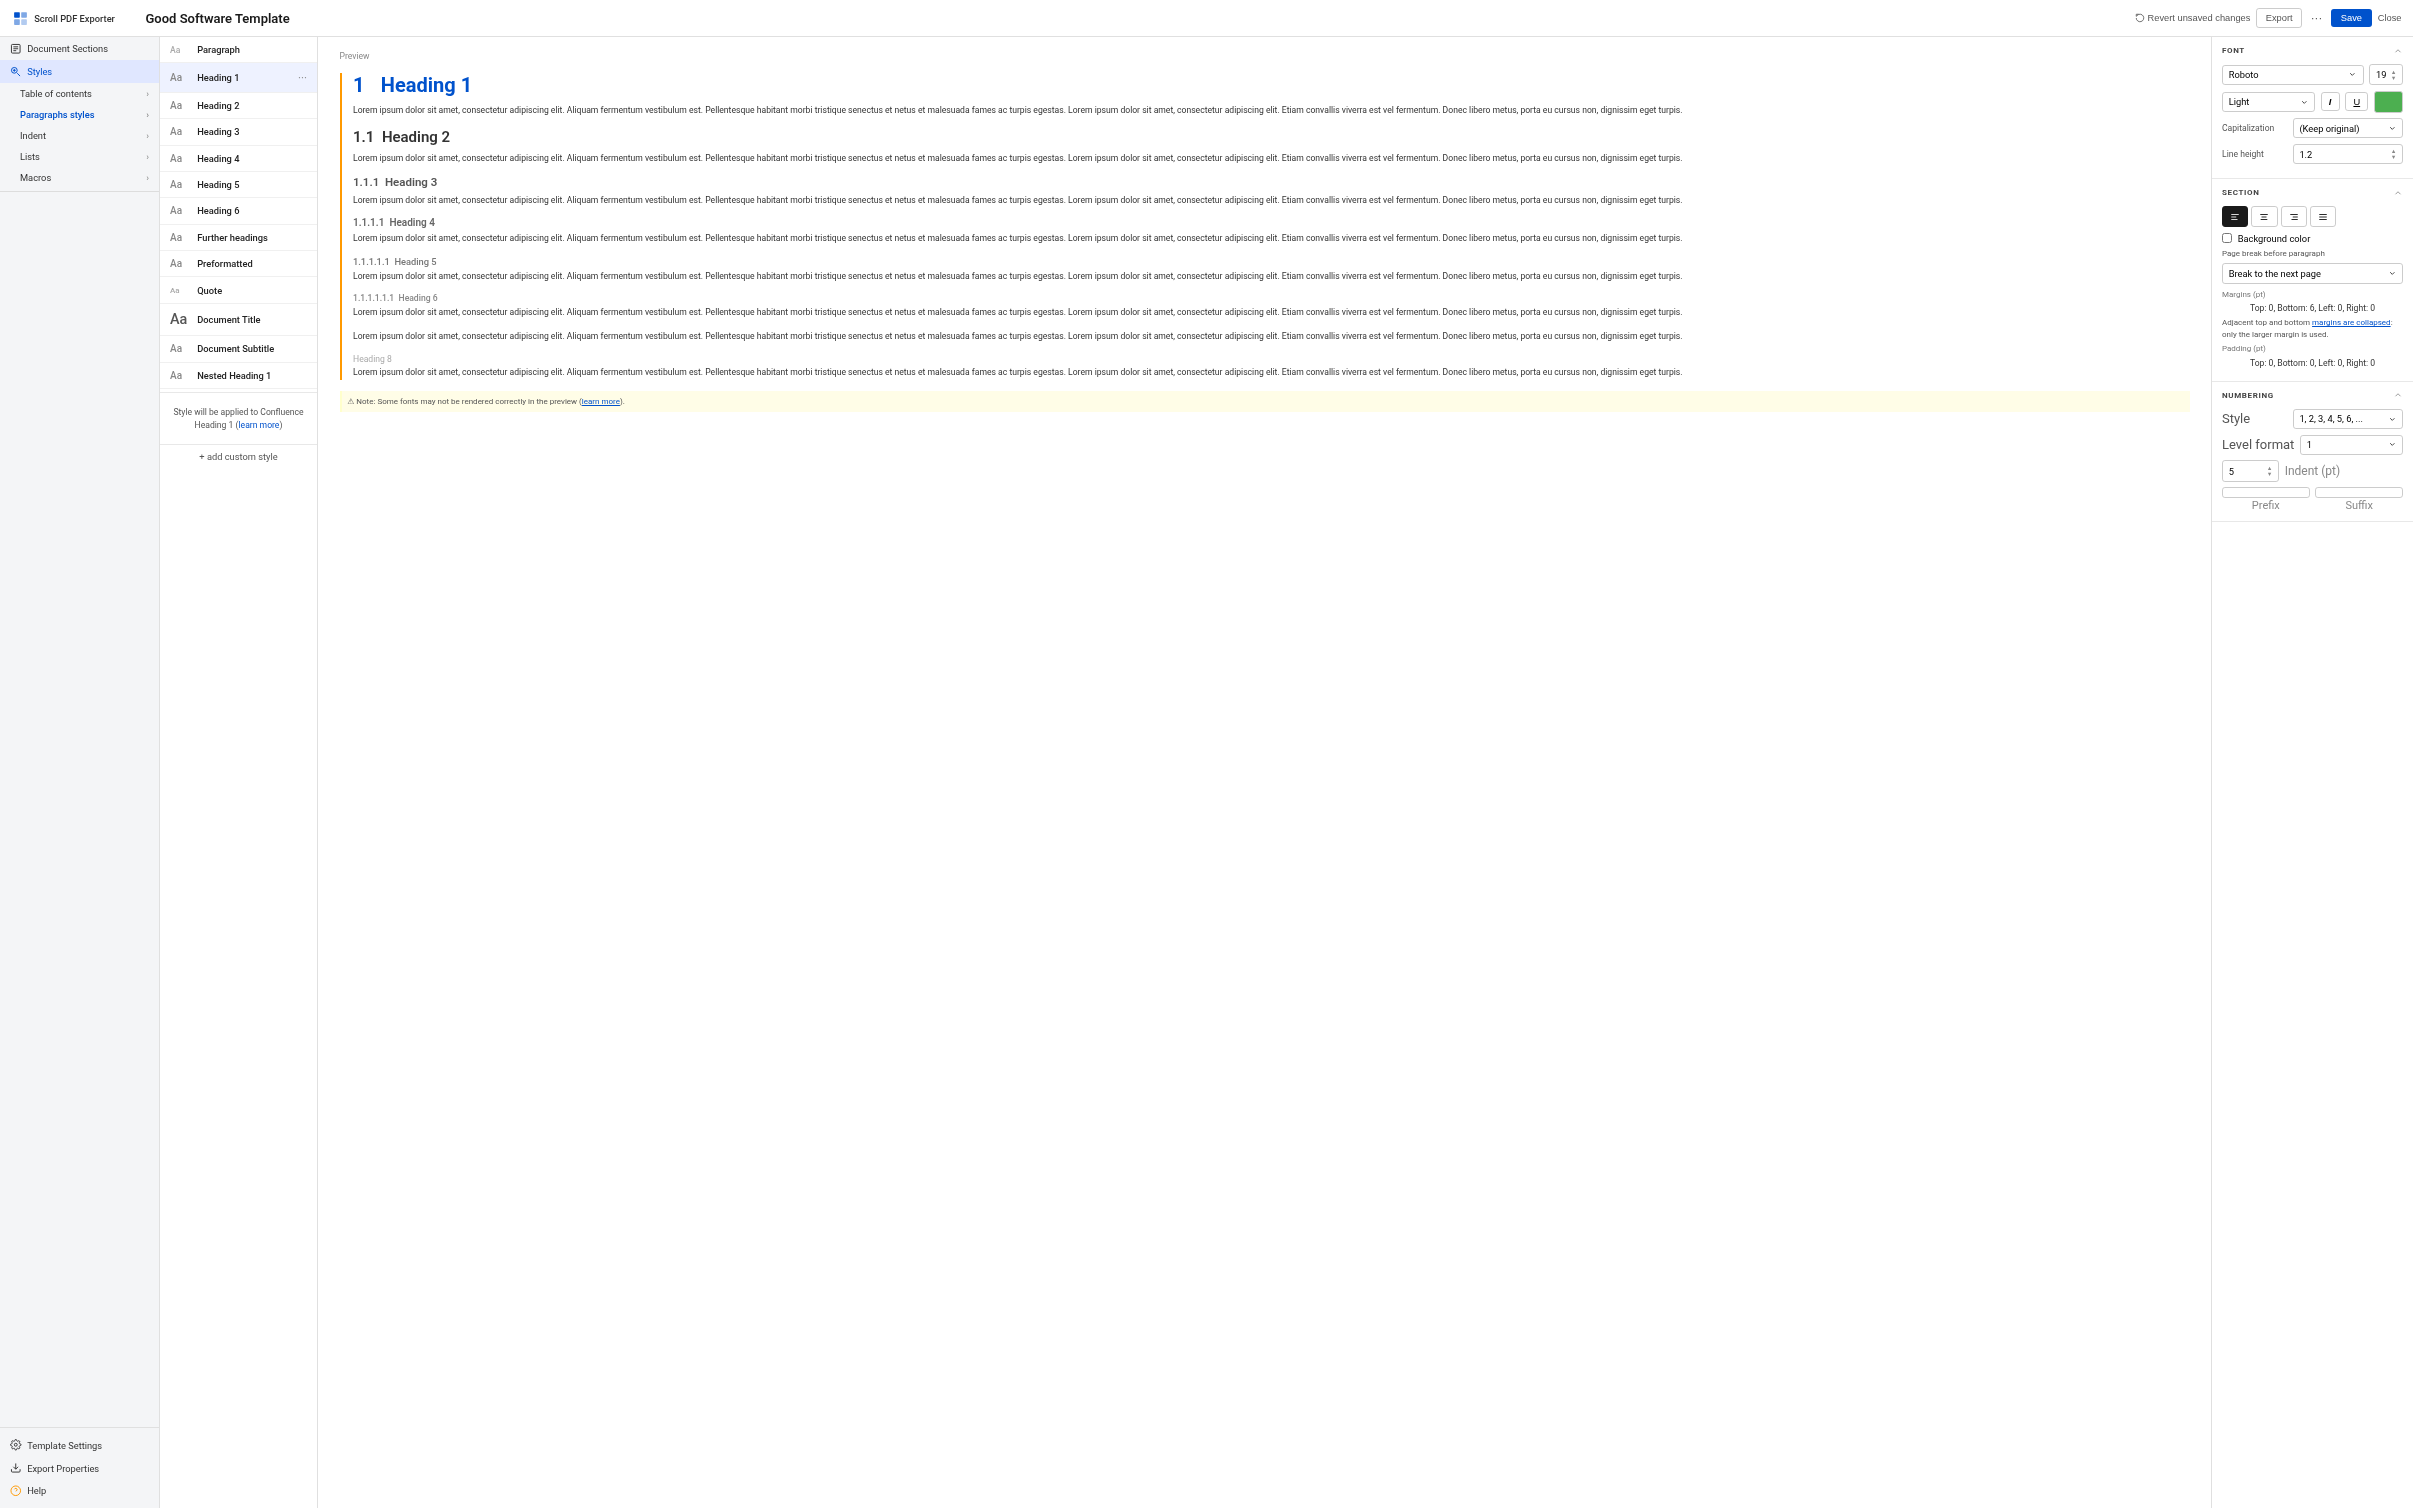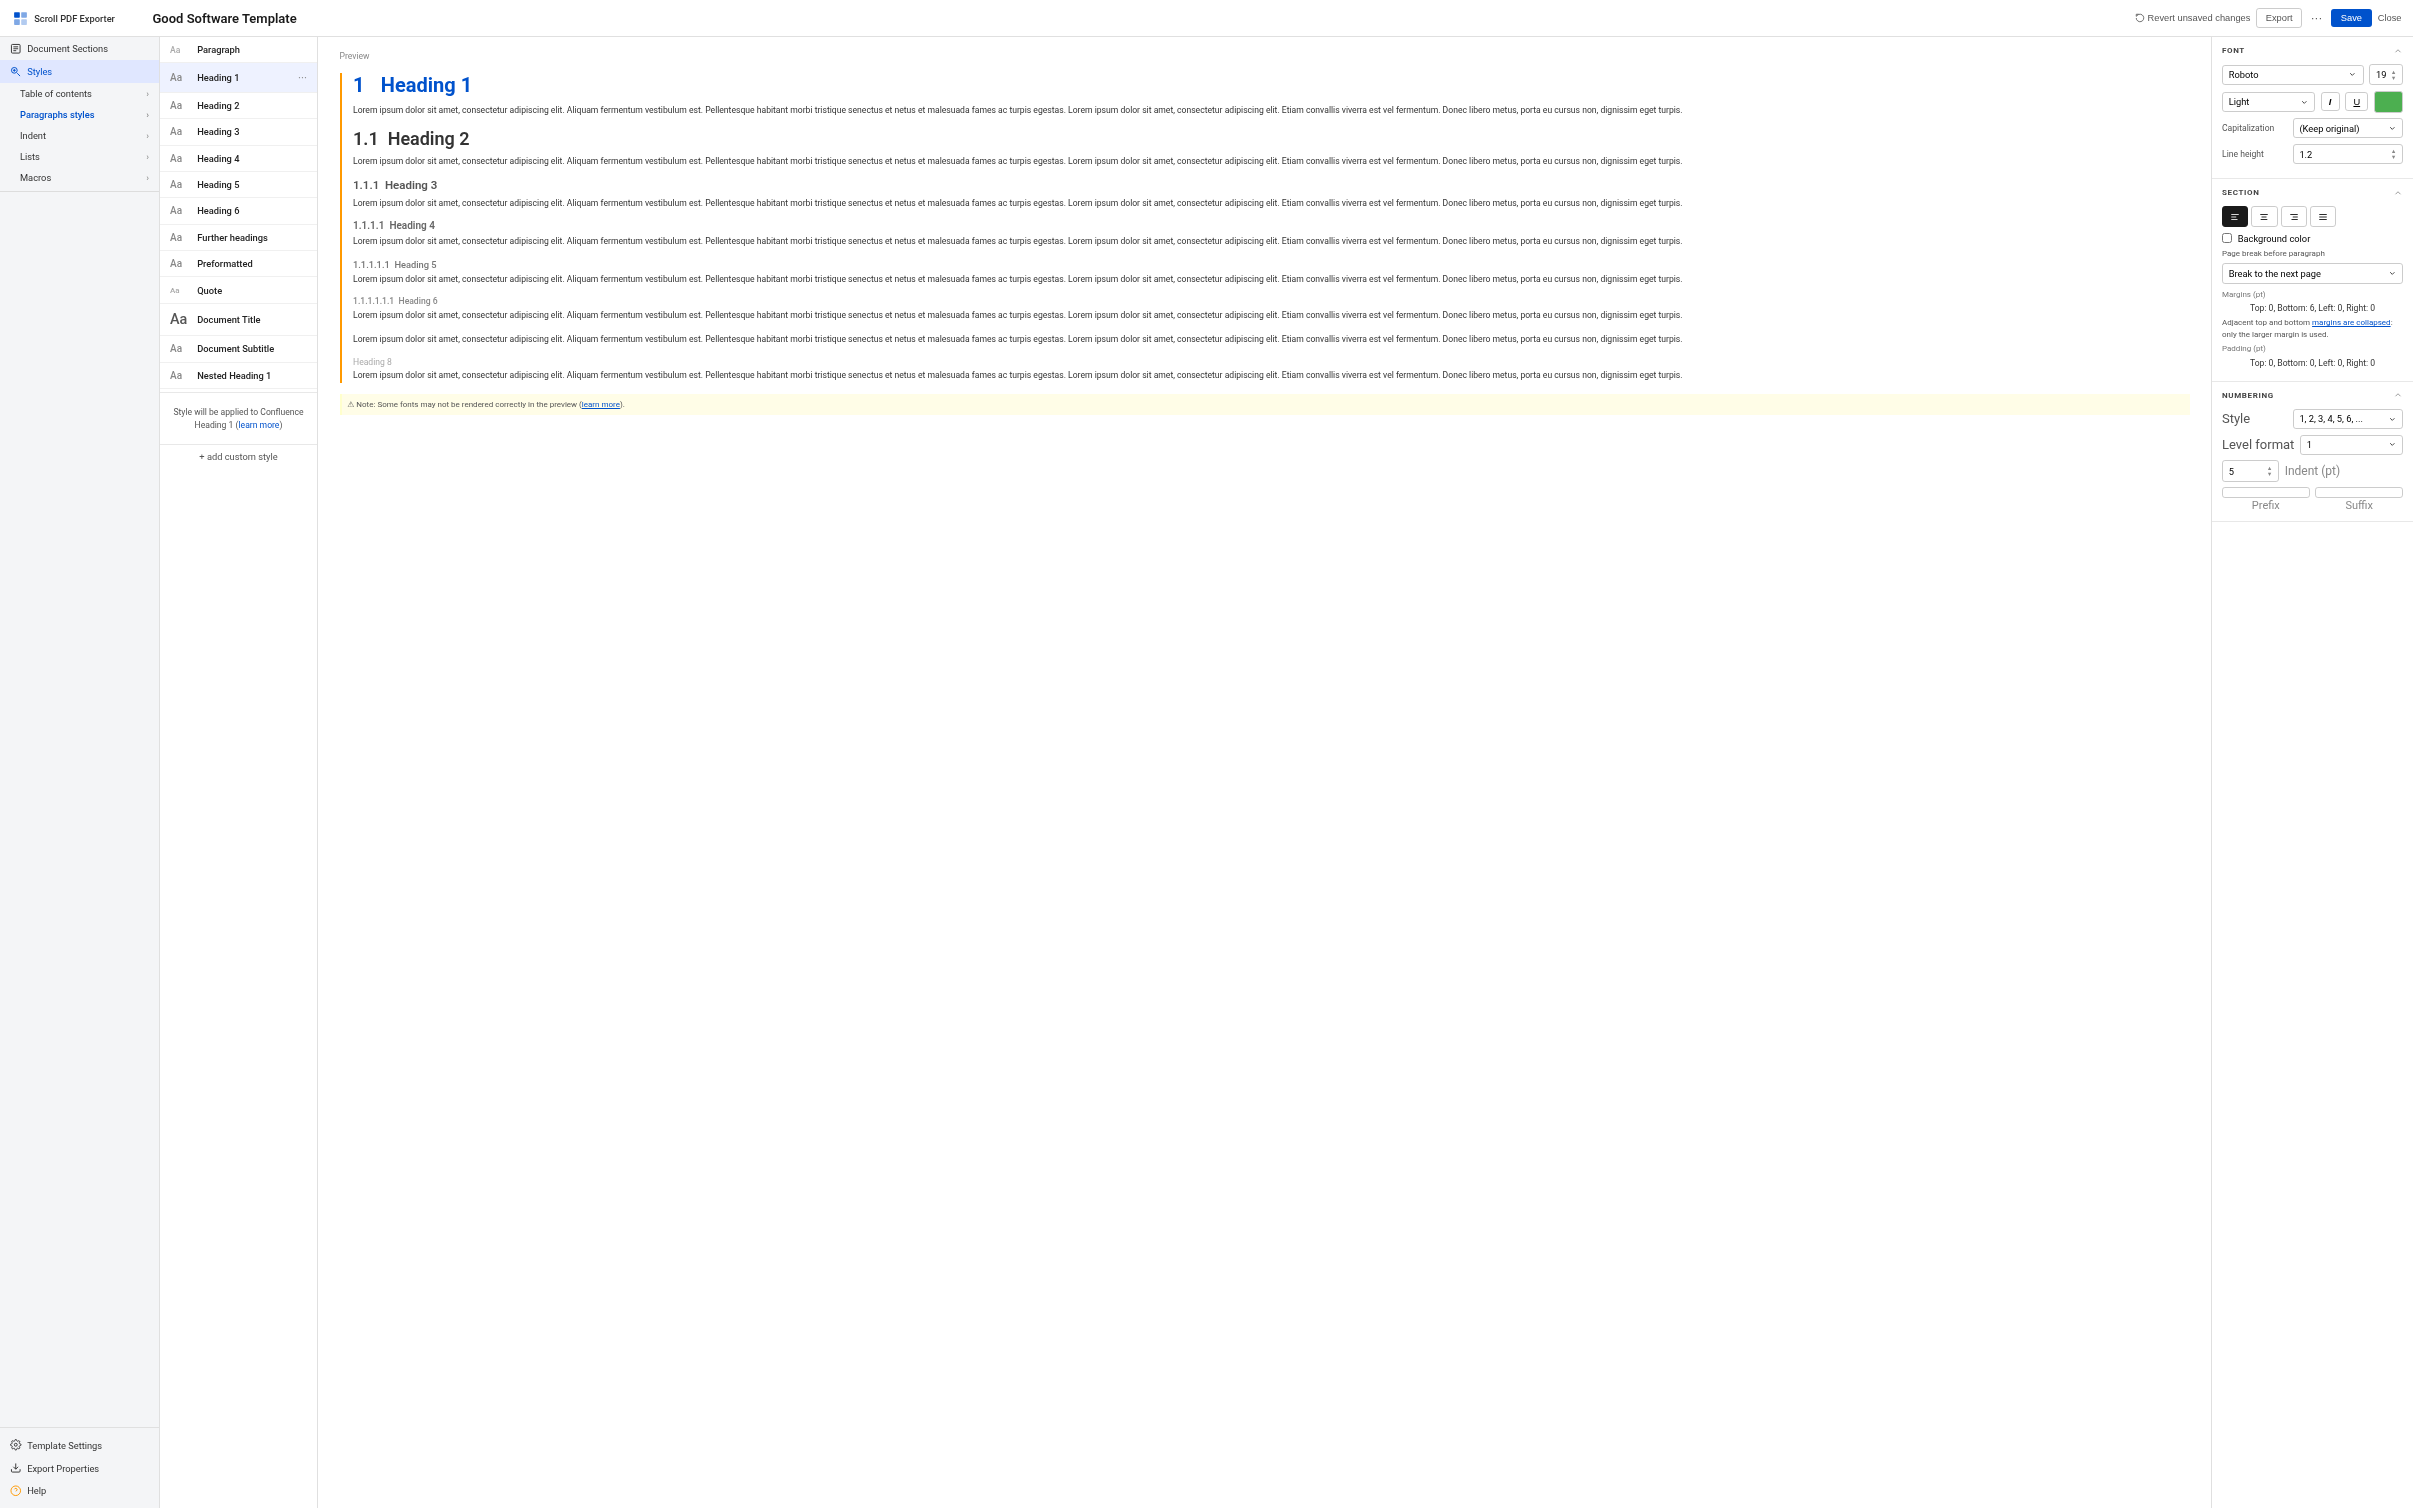--- a/index.html
+++ b/index.html
@@ -1,19 +1,19 @@
 <!DOCTYPE html>
 <html style="font-size:11.5px"><head>
   <meta charset="utf-8">
   <style>
     * { box-sizing: border-box; margin: 0; padding: 0; }
     body { font-family: -apple-system, BlinkMacSystemFont, 'Segoe UI', Roboto, sans-serif; font-size: 9.3px; background: #fff; display: flex; flex-direction: column; height: 100vh; overflow: hidden; }
 
     
-    .topbar { display: flex; align-items: center; padding: 0 11.5px; height: 37px; border-bottom: 0.7px solid #e0e0e0; background: #fff; gap: 12px; }
+    .topbar { display: flex; align-items: center; padding: 0 11.5px; height: 37px; border-bottom: 0.7px solid #e0e0e0; background: #fff; gap: 5px; }
     .topbar-logo { display: flex; align-items: center; gap: 5.7px; font-size: 9.3px; font-weight: 500; color: #333; min-width: 129px; }
     .topbar-logo svg { width: 17px; height: 17px; }
     .topbar-title { font-size: 13px; font-weight: 600; color: #1a1a1a; flex: 1; }
     .topbar-actions { display: flex; align-items: center; gap: 5.7px; }
     .btn-revert { background: none; border: none; cursor: pointer; color: #555; font-size: 9.3px; display: flex; align-items: center; gap: 2.9px; }
     .btn-export { background: none; border: 0.7px solid #ccc; border-radius: 2.9px; padding: 3.6px 8.6px; cursor: pointer; color: #555; font-size: 9.3px; }
     .btn-dots { background: none; border: none; cursor: pointer; color: #555; font-size: 11.5px; padding: 0 2.9px; }
     .btn-save { background: #0052cc; color: #fff; border: none; border-radius: 2.9px; padding: 4.3px 10px; cursor: pointer; font-size: 9.3px; font-weight: 500; }
     .btn-close { background: none; border: none; cursor: pointer; color: #555; font-size: 9.3px; }
 
@@ -43,21 +43,21 @@
     .style-note { font-size: 8.6px; color: #555; text-align: center; line-height: 1.5; padding: 5.7px 0; }
     .style-note a { color: #0052cc; text-decoration: none; }
     .add-style-btn { display: flex; align-items: center; gap: 4.3px; color: #555; font-size: 9.3px; cursor: pointer; justify-content: center; padding: 5.7px; border-top: 0.7px solid #e8e8e8; }
 
     
     .preview { flex: 1; overflow-y: auto; background: #fff; padding: 14.4px 21.5px; border-right: 0.7px solid #e0e0e0; }
     .preview-label { font-size: 8.6px; color: #888; margin-bottom: 11.5px; }
     .preview-content { border-left: 2.2px solid #f90; padding-left: 11.5px; }
     .preview-h1 { font-size: 20px; font-weight: 700; color: #0052cc; margin-bottom: 7.2px; display: flex; align-items: center; gap: 5.7px; }
     .preview-body { font-size: 8.6px; color: #333; line-height: 1.6; margin-bottom: 10px; }
-    .preview-h2 { font-size: 18px; font-weight: 600; color: #333; margin: 10px 0 5.7px; }
+    .preview-h2 { font-size: 15px; font-weight: 600; color: #333; margin: 10px 0 5.7px; }
     .preview-h3 { font-size: 11.5px; font-weight: 600; color: #555; margin: 8.6px 0 4.3px; }
     .preview-h4 { font-size: 10px; font-weight: 600; color: #666; margin: 7.2px 0 3.6px; }
     .preview-h5 { font-size: 9.3px; font-weight: 500; color: #777; margin: 5.7px 0 2.9px; }
     .preview-h6 { font-size: 8.6px; font-weight: 500; color: #888; margin: 5px 0 2.9px; }
     .preview-h7 { font-size: 8.6px; color: #999; margin: 4.3px 0 2.2px; }
     .preview-h8 { font-size: 8.6px; color: #aaa; margin: 4.3px 0 2.2px; }
     .preview-note { font-size: 8px; color: #555; margin-top: 11.5px; padding: 5.7px; background: #fffde7; border-left: 2.2px solid #ffc; }
     .preview-note a { color: #0052cc; }
 
     

